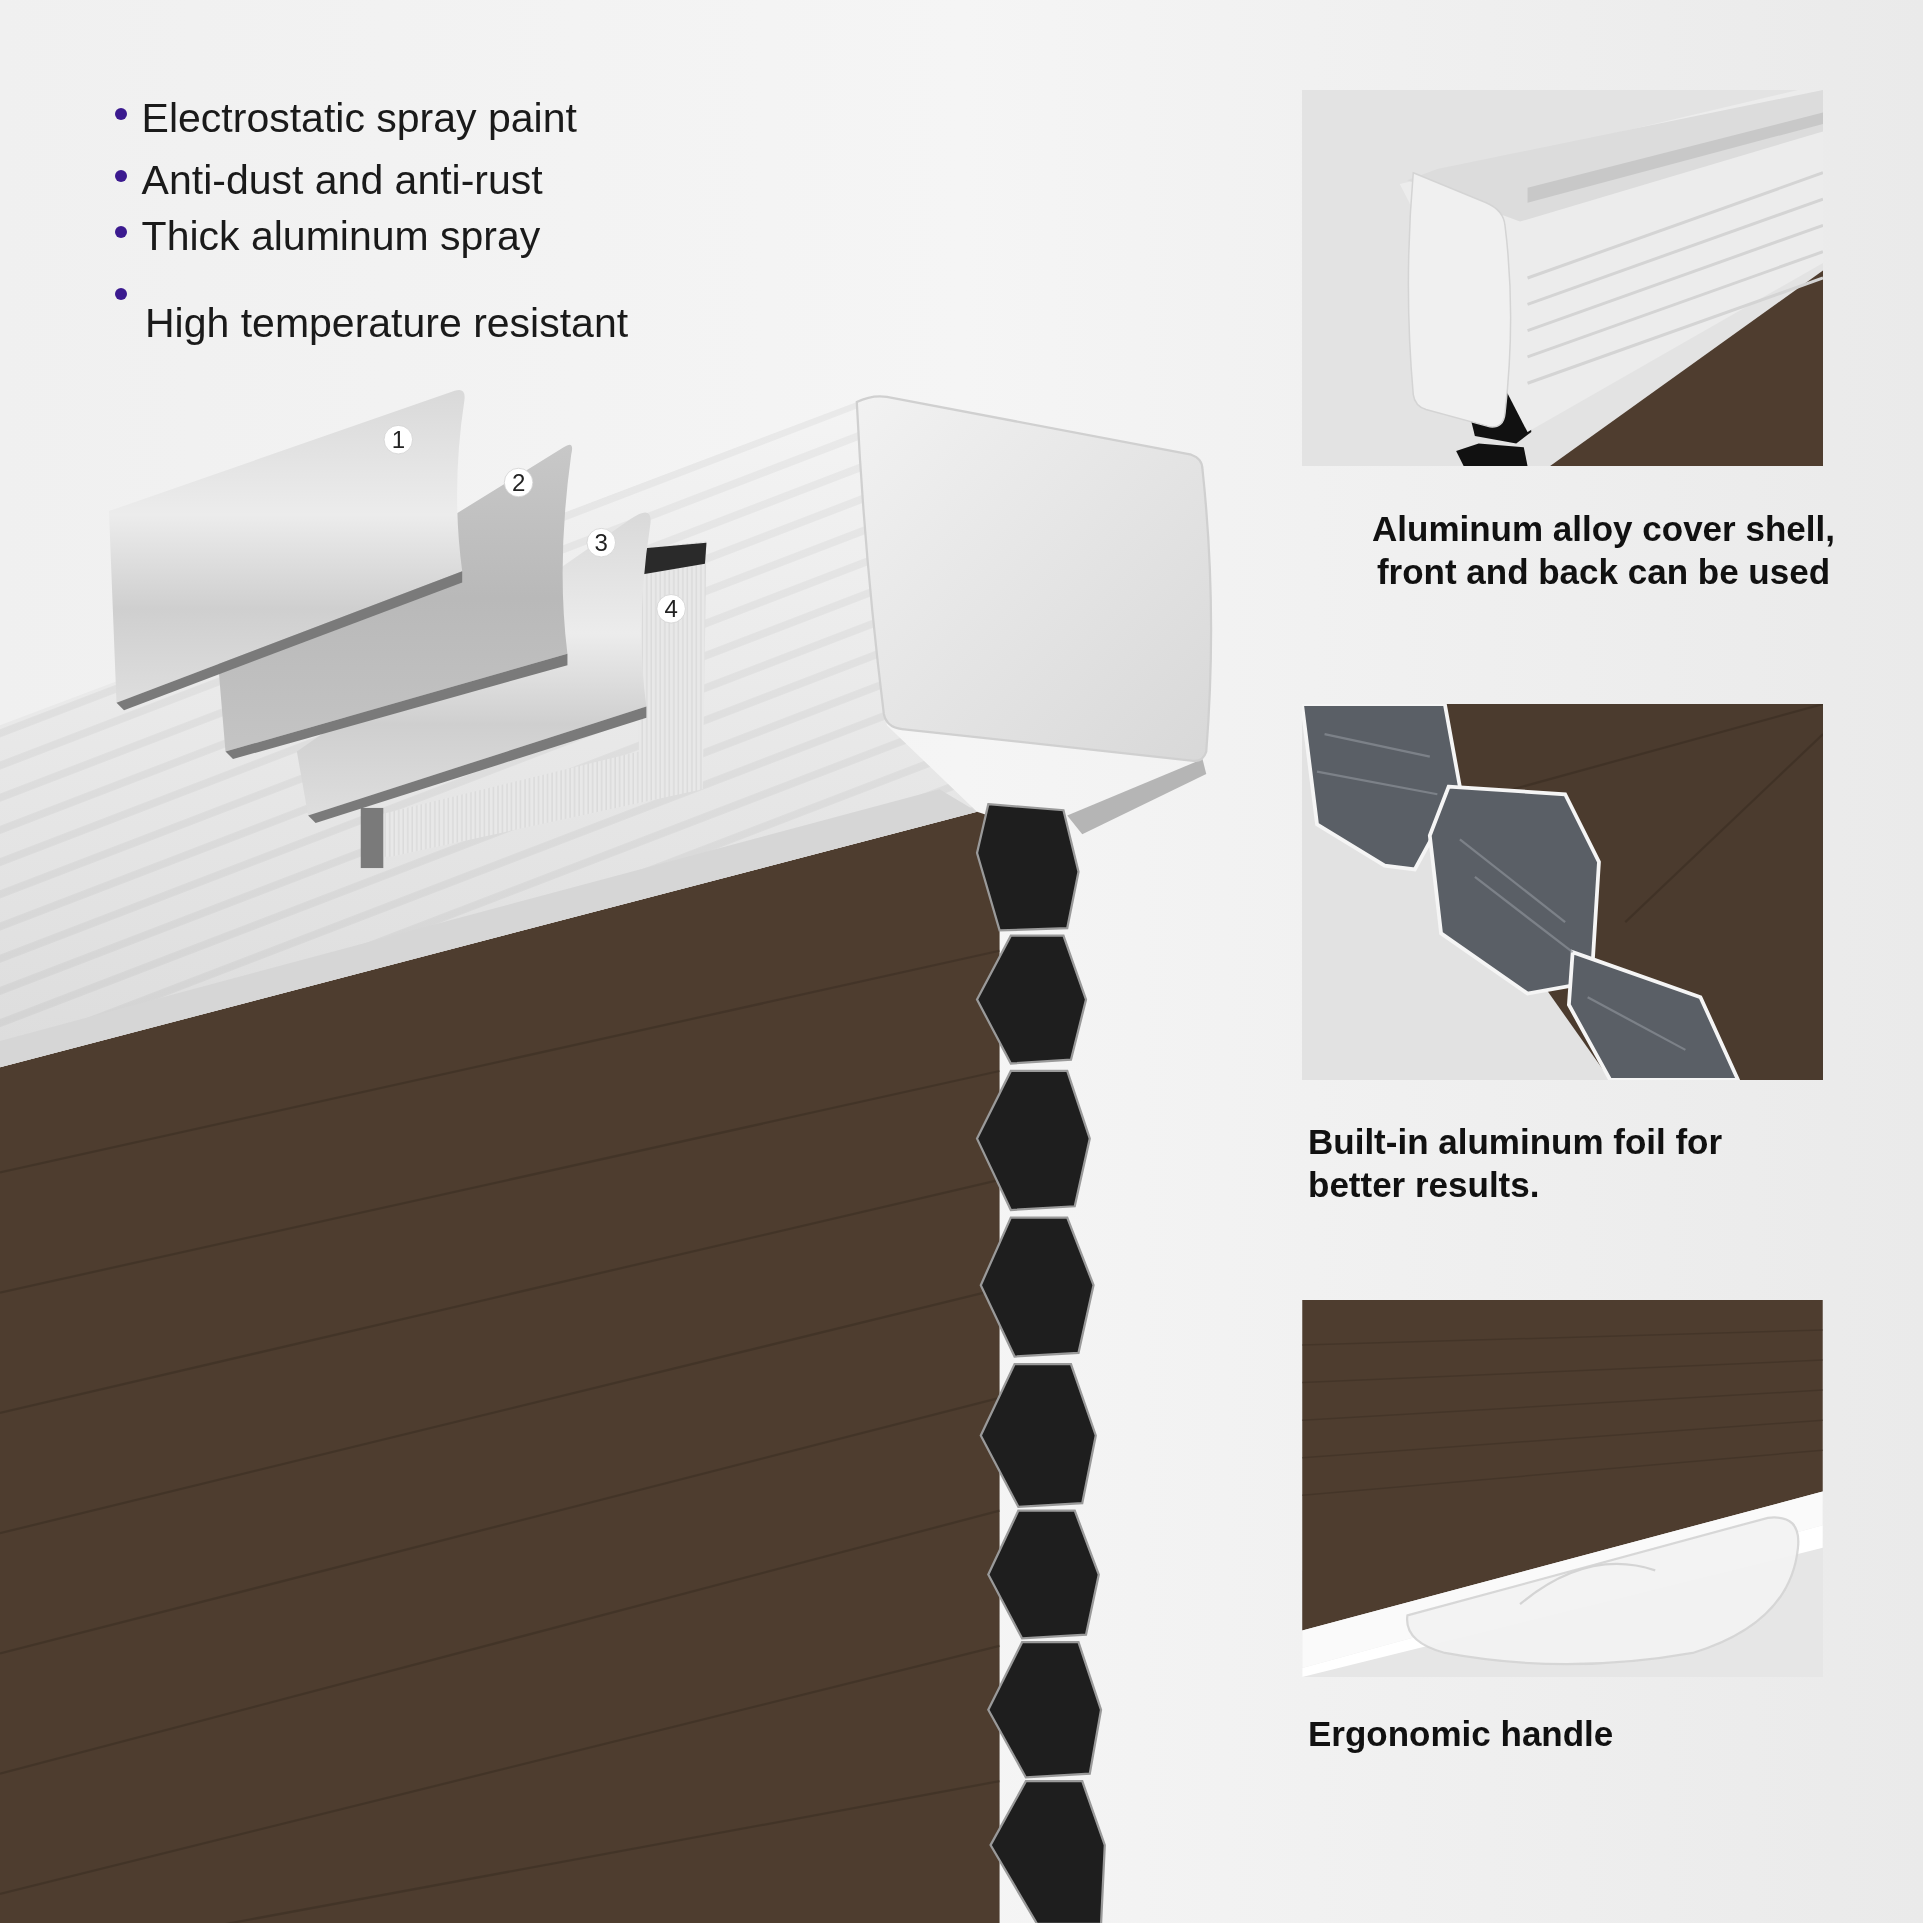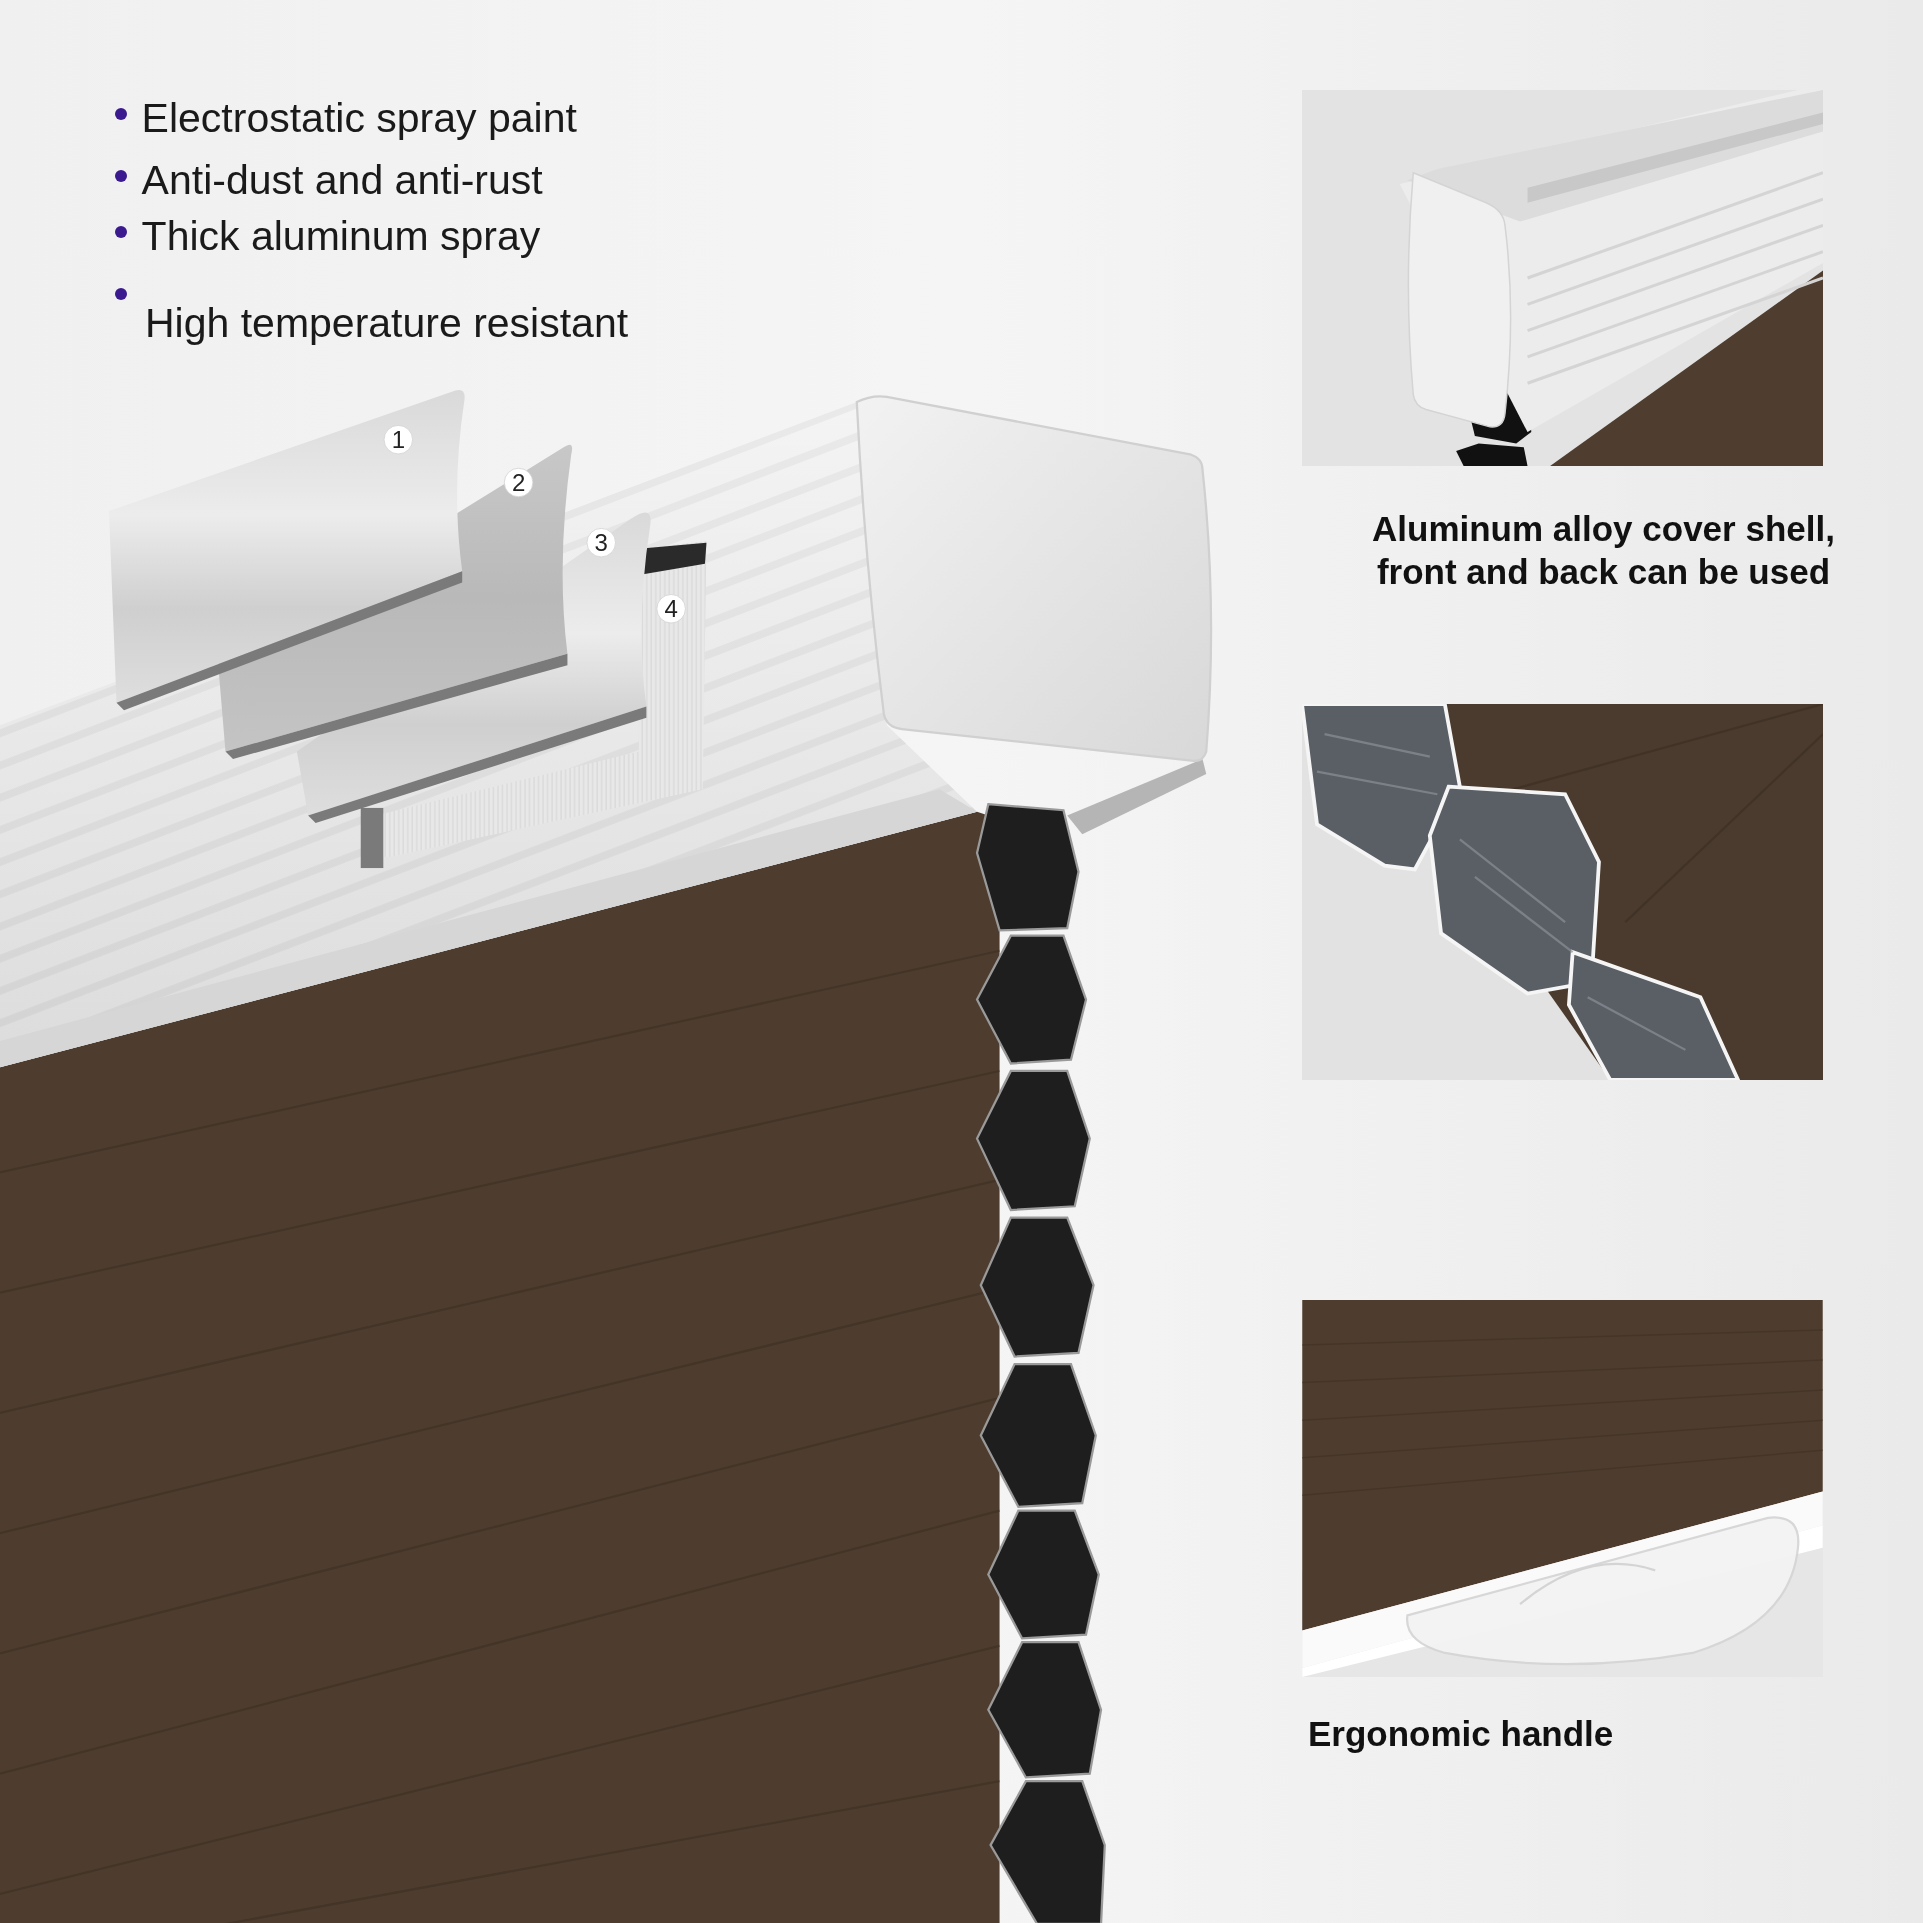--- a/index.html
+++ b/index.html
@@ -185,20 +185,22 @@
     <g stroke="#8b9097" stroke-width="3" opacity="0.7">
       <line x1="30" y1="40" x2="170" y2="70"></line>
       <line x1="20" y1="90" x2="180" y2="120"></line>
       <line x1="210" y1="180" x2="350" y2="290"></line>
       <line x1="230" y1="230" x2="360" y2="330"></line>
       <line x1="380" y1="390" x2="510" y2="460"></line>
     </g>
   </svg>
 </div>
 <div class="caption" style="left:1308px; top:1120px;">
+  <span class="line">Built-in aluminum foil for</span>
+  <span class="line">better results.</span>
 </div>
 
 <div class="panel" style="top:1300px; height:377px; background:#e6e6e6;">
   <svg viewBox="0 0 693 502">
     <rect width="693" height="502" fill="#e6e6e6"></rect>
     <polygon fill="#4e3d2f" points="0,0 693,0 693,255 0,440"></polygon>
     <g stroke="#3b2e23" stroke-width="2" opacity="0.5">
       <line x1="0" y1="60" x2="693" y2="40"></line>
       <line x1="0" y1="110" x2="693" y2="80"></line>
       <line x1="0" y1="160" x2="693" y2="120"></line>

